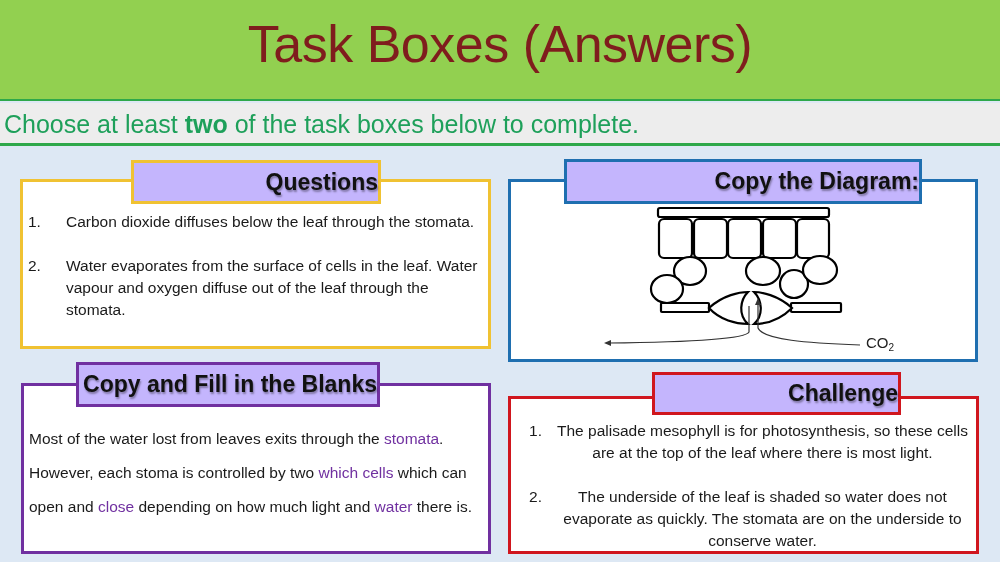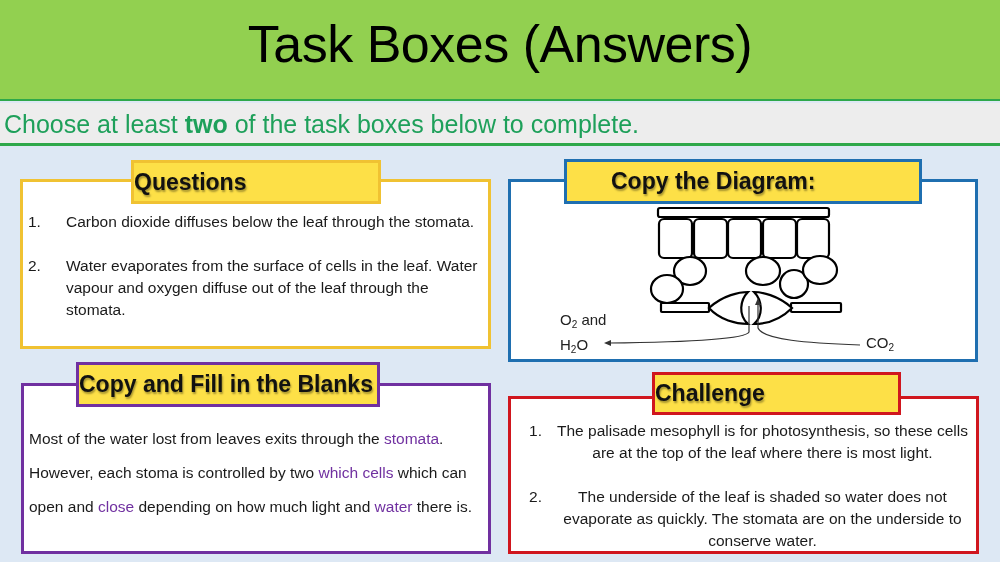--- a/index.html
+++ b/index.html
@@ -10,39 +10,39 @@
     font-family: "Liberation Sans", "DejaVu Sans", sans-serif;
     color: #1a1a1a;
   }
   .header {
     position: absolute; left: 0; top: 0; width: 1000px; height: 101px;
     background: #92d050;
     border-bottom: 2px solid #2ea84a;
   }
   .header .title {
     position: absolute; left: 0; top: 14px; width: 1000px; text-align: center;
-    font-size: 52px; color: #000000; letter-spacing: -0.5px;
+    font-size: 52px; color: #7f1d1d; letter-spacing: -0.5px;
   }
   .subbar {
     position: absolute; left: 0; top: 103px; width: 1000px; height: 43px;
     background: #ededed;
     border-bottom: 3px solid #2ea84a;
   }
   .subbar .text {
     position: absolute; left: 4px; top: 7px;
     font-size: 25px; color: #1ea05a;
   }
   .subbar .text b { font-weight: bold; }
 
   .box {
     position: absolute; background: #ffffff; border-style: solid; border-width: 3px;
   }
   .title-box {
-    position: absolute; background: #fde047; border-style: solid; border-width: 3px;
-    text-align: left; font-weight: bold; color: #111;
+    position: absolute; background: #c4b5fd; border-style: solid; border-width: 3px;
+    text-align: right; font-weight: bold; color: #111;
     text-shadow: 1px 2px 2px rgba(0,0,0,0.35);
   }
 
   
   .q-box { left: 20px; top: 179px; width: 471px; height: 170px; border-color: #f0c232; }
   .q-title { left: 131px; top: 160px; width: 250px; height: 44px; border-color: #f0c232; font-size: 23px; line-height: 38px; }
   .q-list { position: absolute; left: 28px; top: 211px; width: 460px; font-size: 15.5px; line-height: 22px; }
   .q-item { display: flex; margin-bottom: 22px; }
   .q-num { width: 38px; flex: none; }
   .q-text { flex: 1; }
@@ -120,24 +120,20 @@
     </g>
     <g fill="none" stroke="#333" stroke-width="1.2">
 
       <path d="M241,106 L241,132 C238,138 200,142 100,143"></path>
 
       <path d="M352,145 C300,143 255,140 250,128 L250,102"></path>
     </g>
     <polygon points="96,143 103,140 103,146" fill="#333"></polygon>
     <polygon points="250,98 247,105 253,105" fill="#333"></polygon>
   </svg>
-  <div class="lbl" style="left:52px; top:110px;">
-    <span>O</span><sub>2</sub><span> and</span><br>
-    <span>H</span><sub>2</sub><span>O</span>
-  </div>
   <div class="lbl" style="left:358px; top:133px;">
     <span>CO</span><sub>2</sub>
   </div>
 </div>
 
 <div class="box f-box"></div>
 <div class="title-box f-title">Copy and Fill in the Blanks</div>
 <div class="f-text">
   <span>Most of the water lost from leaves exits through the </span><span class="kw">stomata</span><span>. However, each stoma is controlled by two </span><span class="kw">which cells</span><span> which can open and </span><span class="kw">close</span><span> depending on how much light and </span><span class="kw">water</span><span> there is.</span>
 </div>

